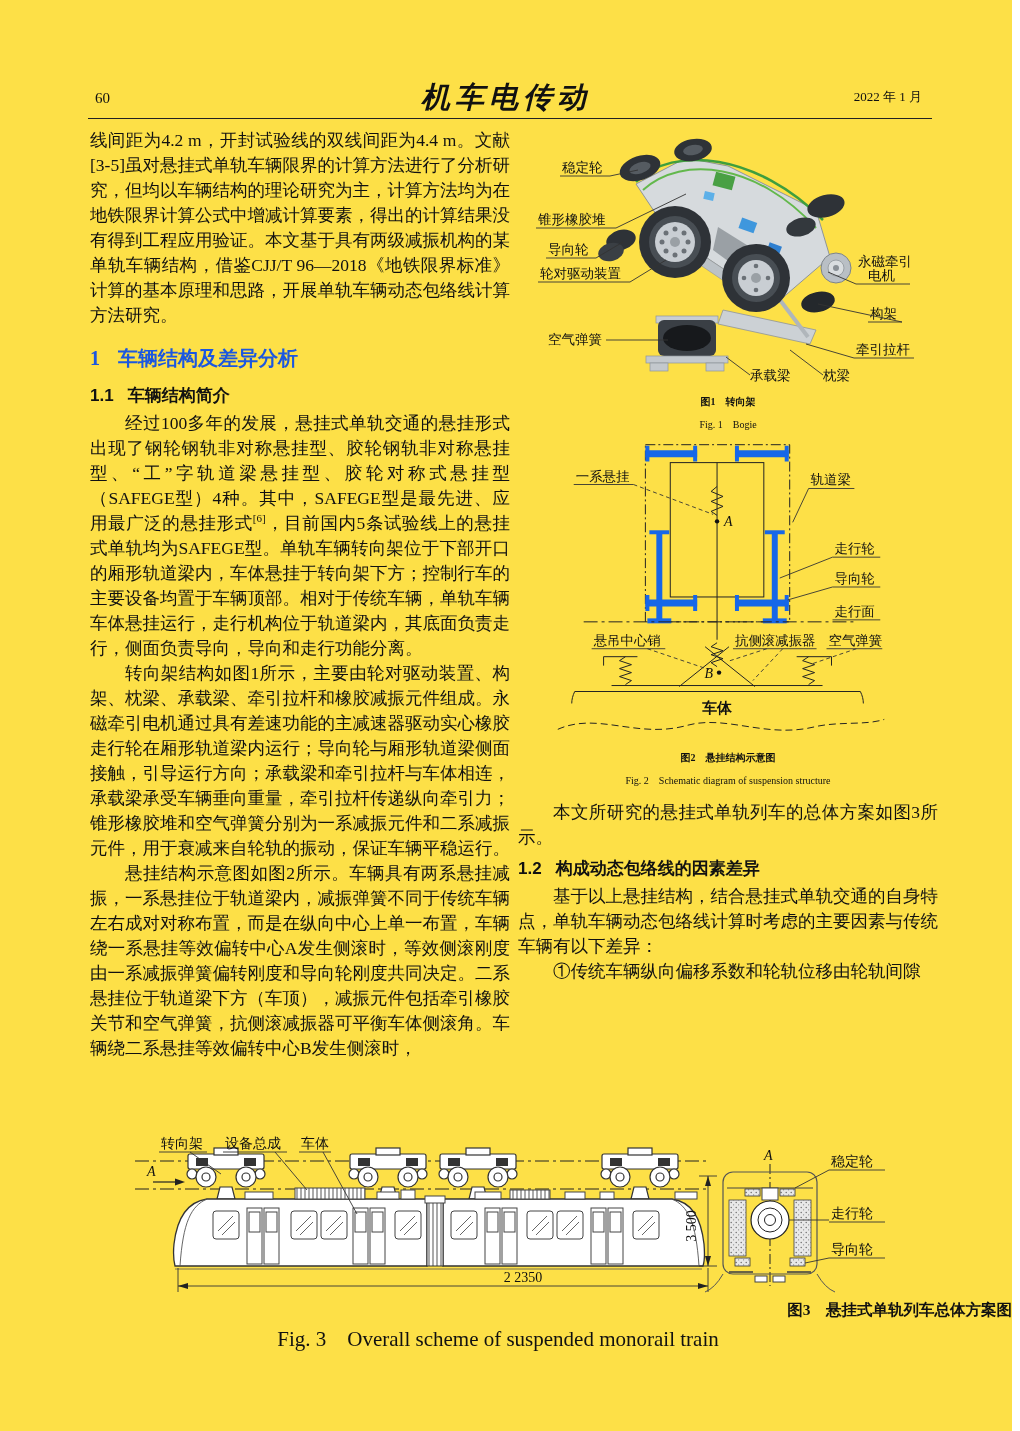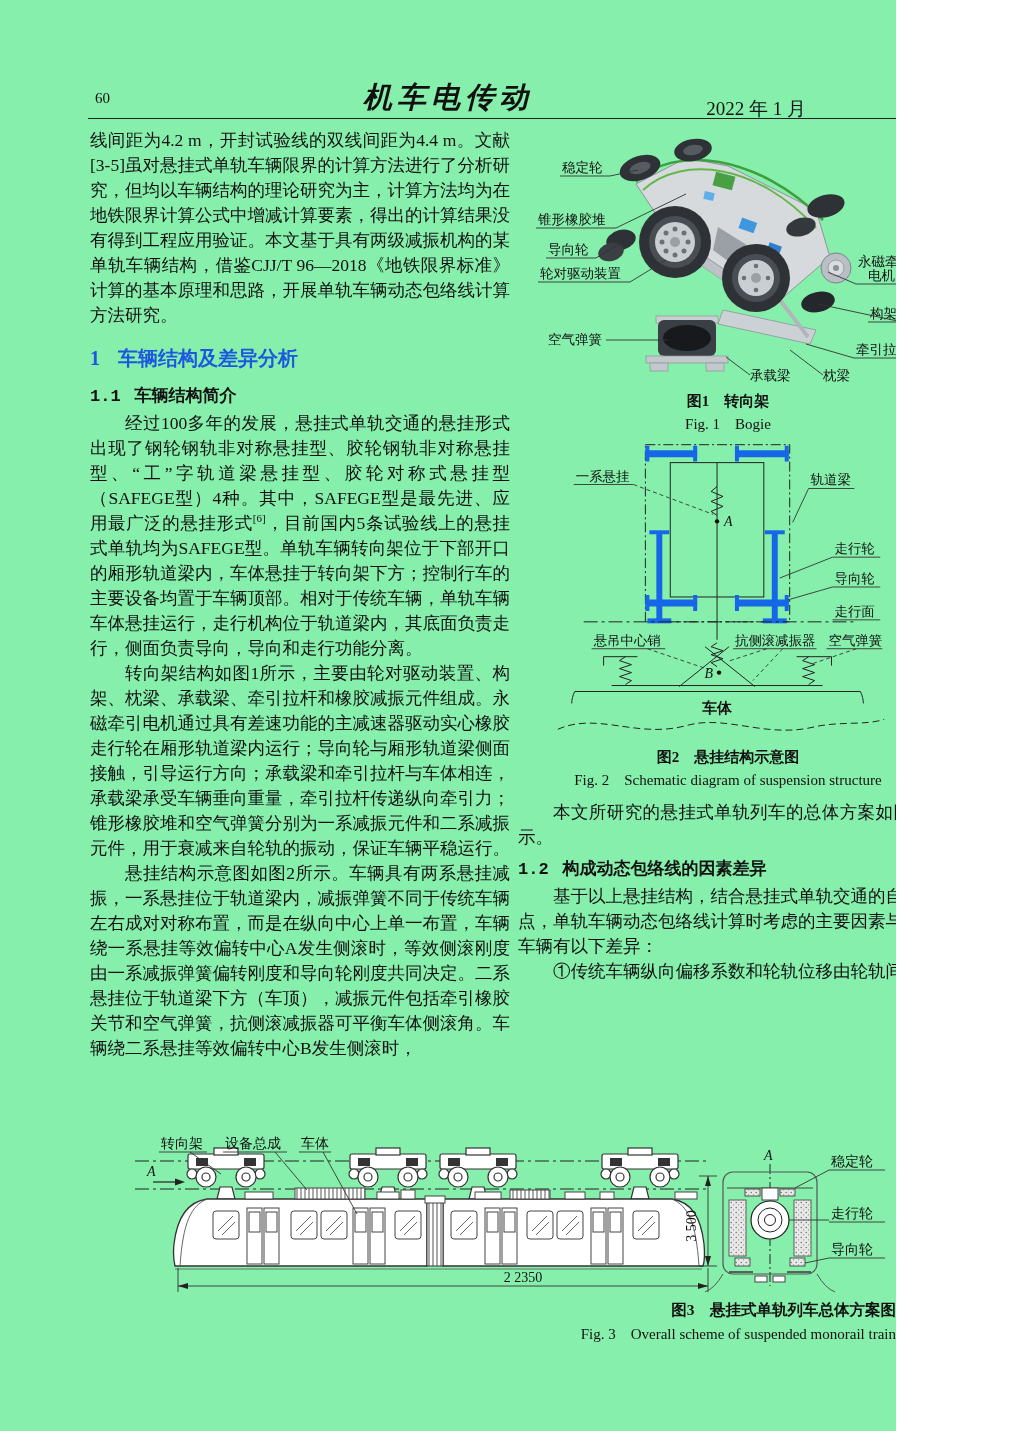--- a/index.html
+++ b/index.html
@@ -1,52 +1,52 @@
 <!DOCTYPE html>
 <html><head>
 <meta charset="utf-8">
 <style>
   html,body{margin:0;padding:0;background:#ffffff;}
-  .page{position:relative;width:896px;height:1431px;background:#86efac;
+  .page{position:relative;width:1012px;height:1431px;background:#fde047;
         font-family:"Liberation Serif",serif;color:#111;overflow:hidden;}
 
   
   .pg-num{position:absolute;left:95px;top:90px;font-size:15px;}
   .journal{position:absolute;left:0;right:0;top:78px;text-align:center;
            font-size:29px;font-weight:bold;font-style:italic;letter-spacing:5px;}
-  .issue{position:absolute;right:90px;top:96px;font-size:19px;}
+  .issue{position:absolute;right:90px;top:88px;font-size:13px;}
   .hrule{position:absolute;left:88px;top:118px;width:844px;border-top:1.6px solid #222;}
 
   
   .col{position:absolute;top:128px;width:420px;}
   .col-left{left:90px;height:992px;overflow:hidden;}
   .col-right{left:518px;}
 
   .para{margin:0;text-align:justify;text-indent:2em;font-size:17.5px;line-height:25px;
         font-family:"Liberation Serif",serif;}
   .para.noindent{text-indent:0;}
   sup{font-size:11px;line-height:0;}
 
   .sec1{margin:17px 0 12px 0;font-family:Liberation Serif, serif;
         font-weight:bold;font-size:20px;color:#1b57e0;}
   .sec1 .num{margin-right:18px;}
-  .sec2{margin:7px 0 4px 0;font-family:Liberation Mono, monospace;
+  .sec2{margin:7px 0 4px 0;font-family:Liberation Sans, sans-serif;
         font-weight:bold;font-size:17px;color:#111;}
   .sec2 .num{margin-right:14px;}
 
   .figwrap{margin:4px 0 0 0;}
-  .caption{text-align:center;font-size:15px;line-height:23px;margin:2px 0 0 0;}
+  .caption{text-align:center;font-size:10px;line-height:23px;margin:2px 0 0 0;}
   .caption .cn{font-weight:bold;font-family:"Liberation Serif",serif;}
   .caption .en{font-weight:normal;}
 
   
   .fig3{position:absolute;left:95px;top:1126px;width:845px;height:172px;}
   .cap3-cn{position:absolute;left:0;right:0;top:1300px;text-align:right;
            font-size:15.5px;font-weight:bold;}
-  .cap3-en{position:absolute;left:0;right:0;top:1325px;text-align:right;font-size:15px;}
+  .cap3-en{position:absolute;left:0;right:16px;top:1325px;text-align:center;font-size:21px;}
 
   
   svg text{font-family:"Liberation Serif",serif;fill:#111;}
   .lbl{font-size:13.5px;}
   .lbl14{font-size:14px;}
   .ital{font-style:italic;font-size:14px;}
   .ln{fill:#fff;stroke:#333;stroke-width:1.2;}
   .ln2{fill:#fff;stroke:#444;stroke-width:1;}
   .dg{stroke:#555;stroke-width:0.9;}
   .ld{stroke:#333;stroke-width:0.9;fill:none;}

